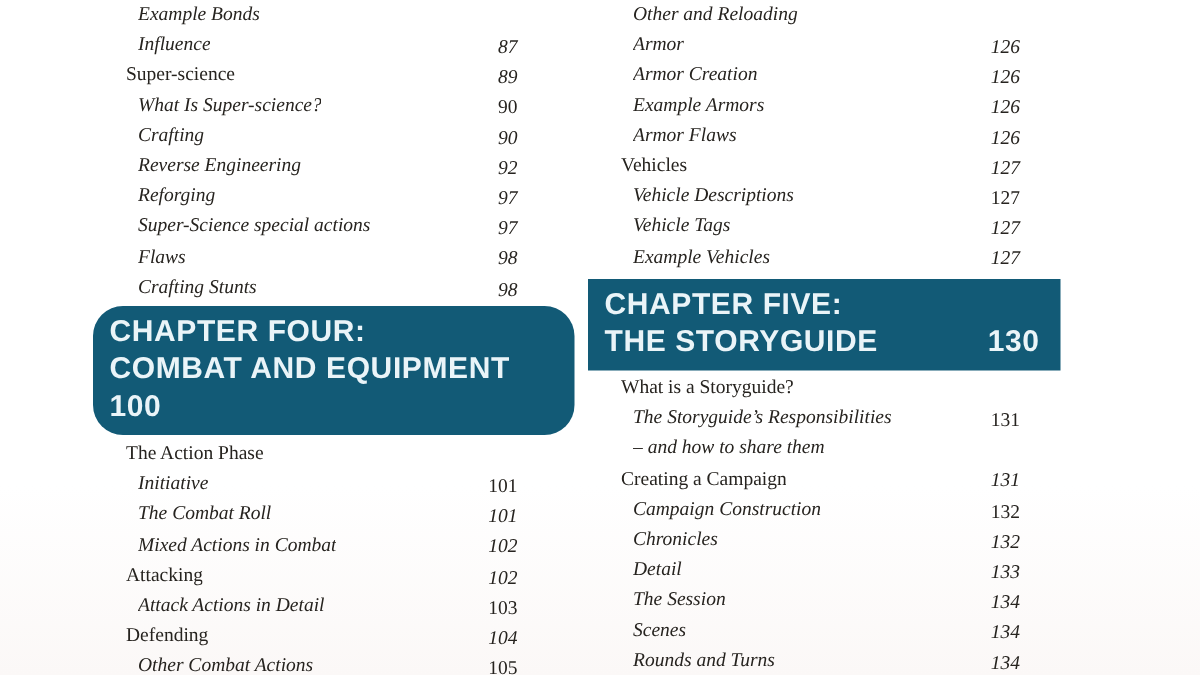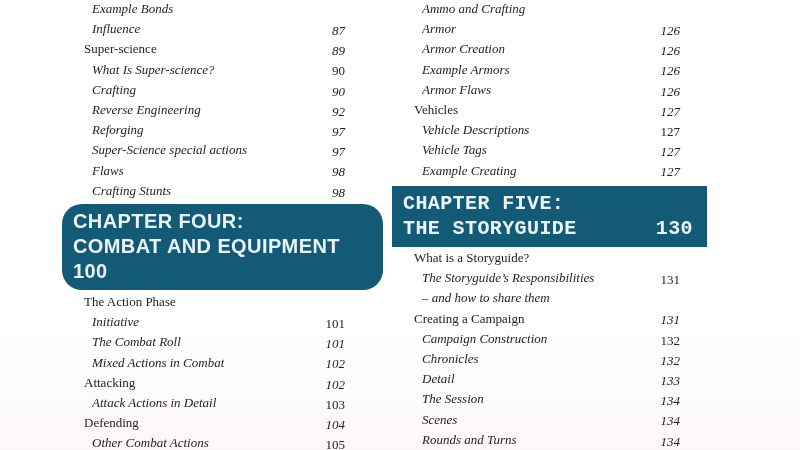--- a/index.html
+++ b/index.html
@@ -142,21 +142,21 @@
         </div>
         <div class="row sub">
           <span class="t">Other Combat Actions</span>
           <span class="p">105</span>
         </div>
       </div>
   </div>
   <div class="col" id="col-right">
     <div class="section" style="top:-1px">
         <div class="row sub">
-          <span class="t">Ammo and Crafting</span>
+          <span class="t">Other and Reloading</span>
           <span class="p">126</span>
         </div>
         <div class="row sub">
           <span class="t">Armor</span>
           <span class="p">126</span>
         </div>
         <div class="row sub">
           <span class="t">Armor Creation</span>
           <span class="p">126</span>
         </div>
@@ -174,26 +174,26 @@
         </div>
         <div class="row sub">
           <span class="t">Vehicle Descriptions</span>
           <span class="p">127</span>
         </div>
         <div class="row sub">
           <span class="t">Vehicle Tags</span>
           <span class="p">127</span>
         </div>
         <div class="row sub">
-          <span class="t">Example Creating</span>
+          <span class="t">Example Vehicles</span>
           <span class="p">129</span>
         </div>
       </div>
     <div class="section" style="top:186px">
-        <div class="banner" style="background: rgb(18, 90, 118); color: rgb(234, 244, 248); font-family: Liberation Mono, monospace;">
+        <div class="banner" style="background: rgb(18, 90, 118); color: rgb(234, 244, 248);">
           <div class="bline">
             <span>CHAPTER FIVE:</span>
           </div>
           <div class="bline">
             <span>THE STORYGUIDE</span>
             <span class="bpage">130</span>
           </div>
         </div>
       </div>
     <div class="section" style="top:248px">

